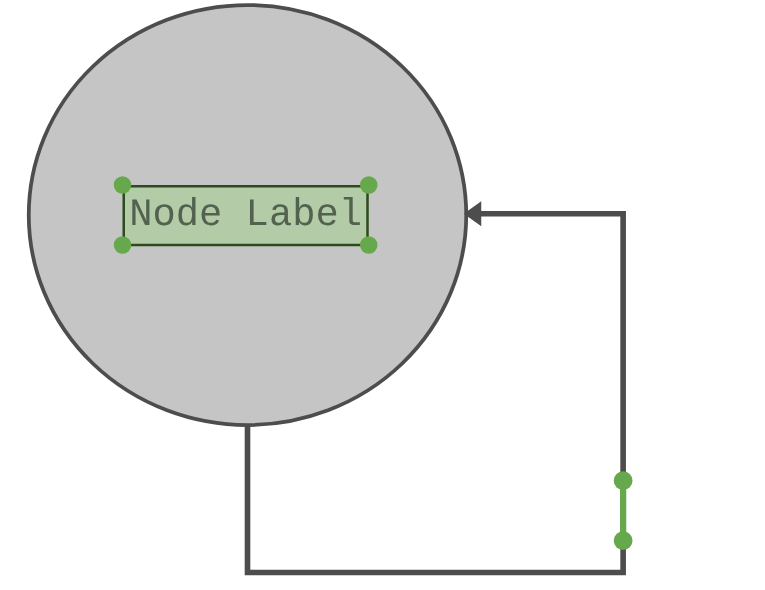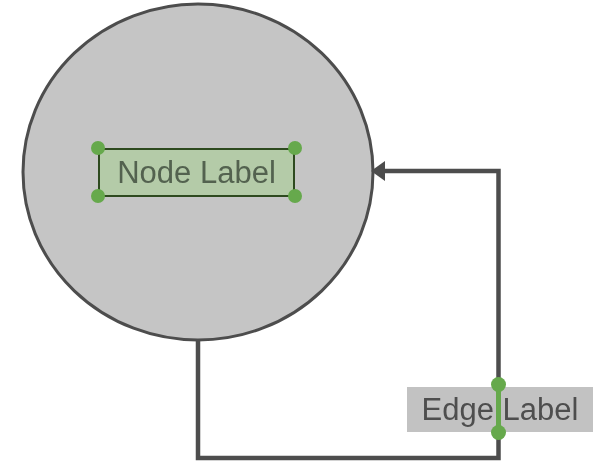--- a/index.html
+++ b/index.html
@@ -6,21 +6,21 @@
     margin: 0;
     padding: 0;
     background: #ffffff;
   }
   .canvas {
     position: relative;
     width: 612px;
     height: 472px;
     background: #ffffff;
     overflow: hidden;
-    font-family: Liberation Sans, sans-serif;
+    font-family: Liberation Mono, monospace;
   }
   .shape-layer {
     position: absolute;
     left: 0;
     top: 0;
     width: 612px;
     height: 472px;
   }
   .node-ellipse {
     fill: #c5c5c5;
@@ -116,20 +116,17 @@
   </svg>
 
   <div class="node-label-box">
     <span class="node-label-text">Node Label</span>
   </div>
   <div class="handle-dot handle-tl"></div>
   <div class="handle-dot handle-tr"></div>
   <div class="handle-dot handle-bl"></div>
   <div class="handle-dot handle-br"></div>
 
-  <div class="edge-label-bg">
-    <span class="edge-label-text">Edge Label</span>
-  </div>
   <div class="edge-segment-highlight"></div>
   <div class="edge-handle-dot edge-handle-top"></div>
   <div class="edge-handle-dot edge-handle-bottom"></div>
 
 </div>
 
 </body></html>

